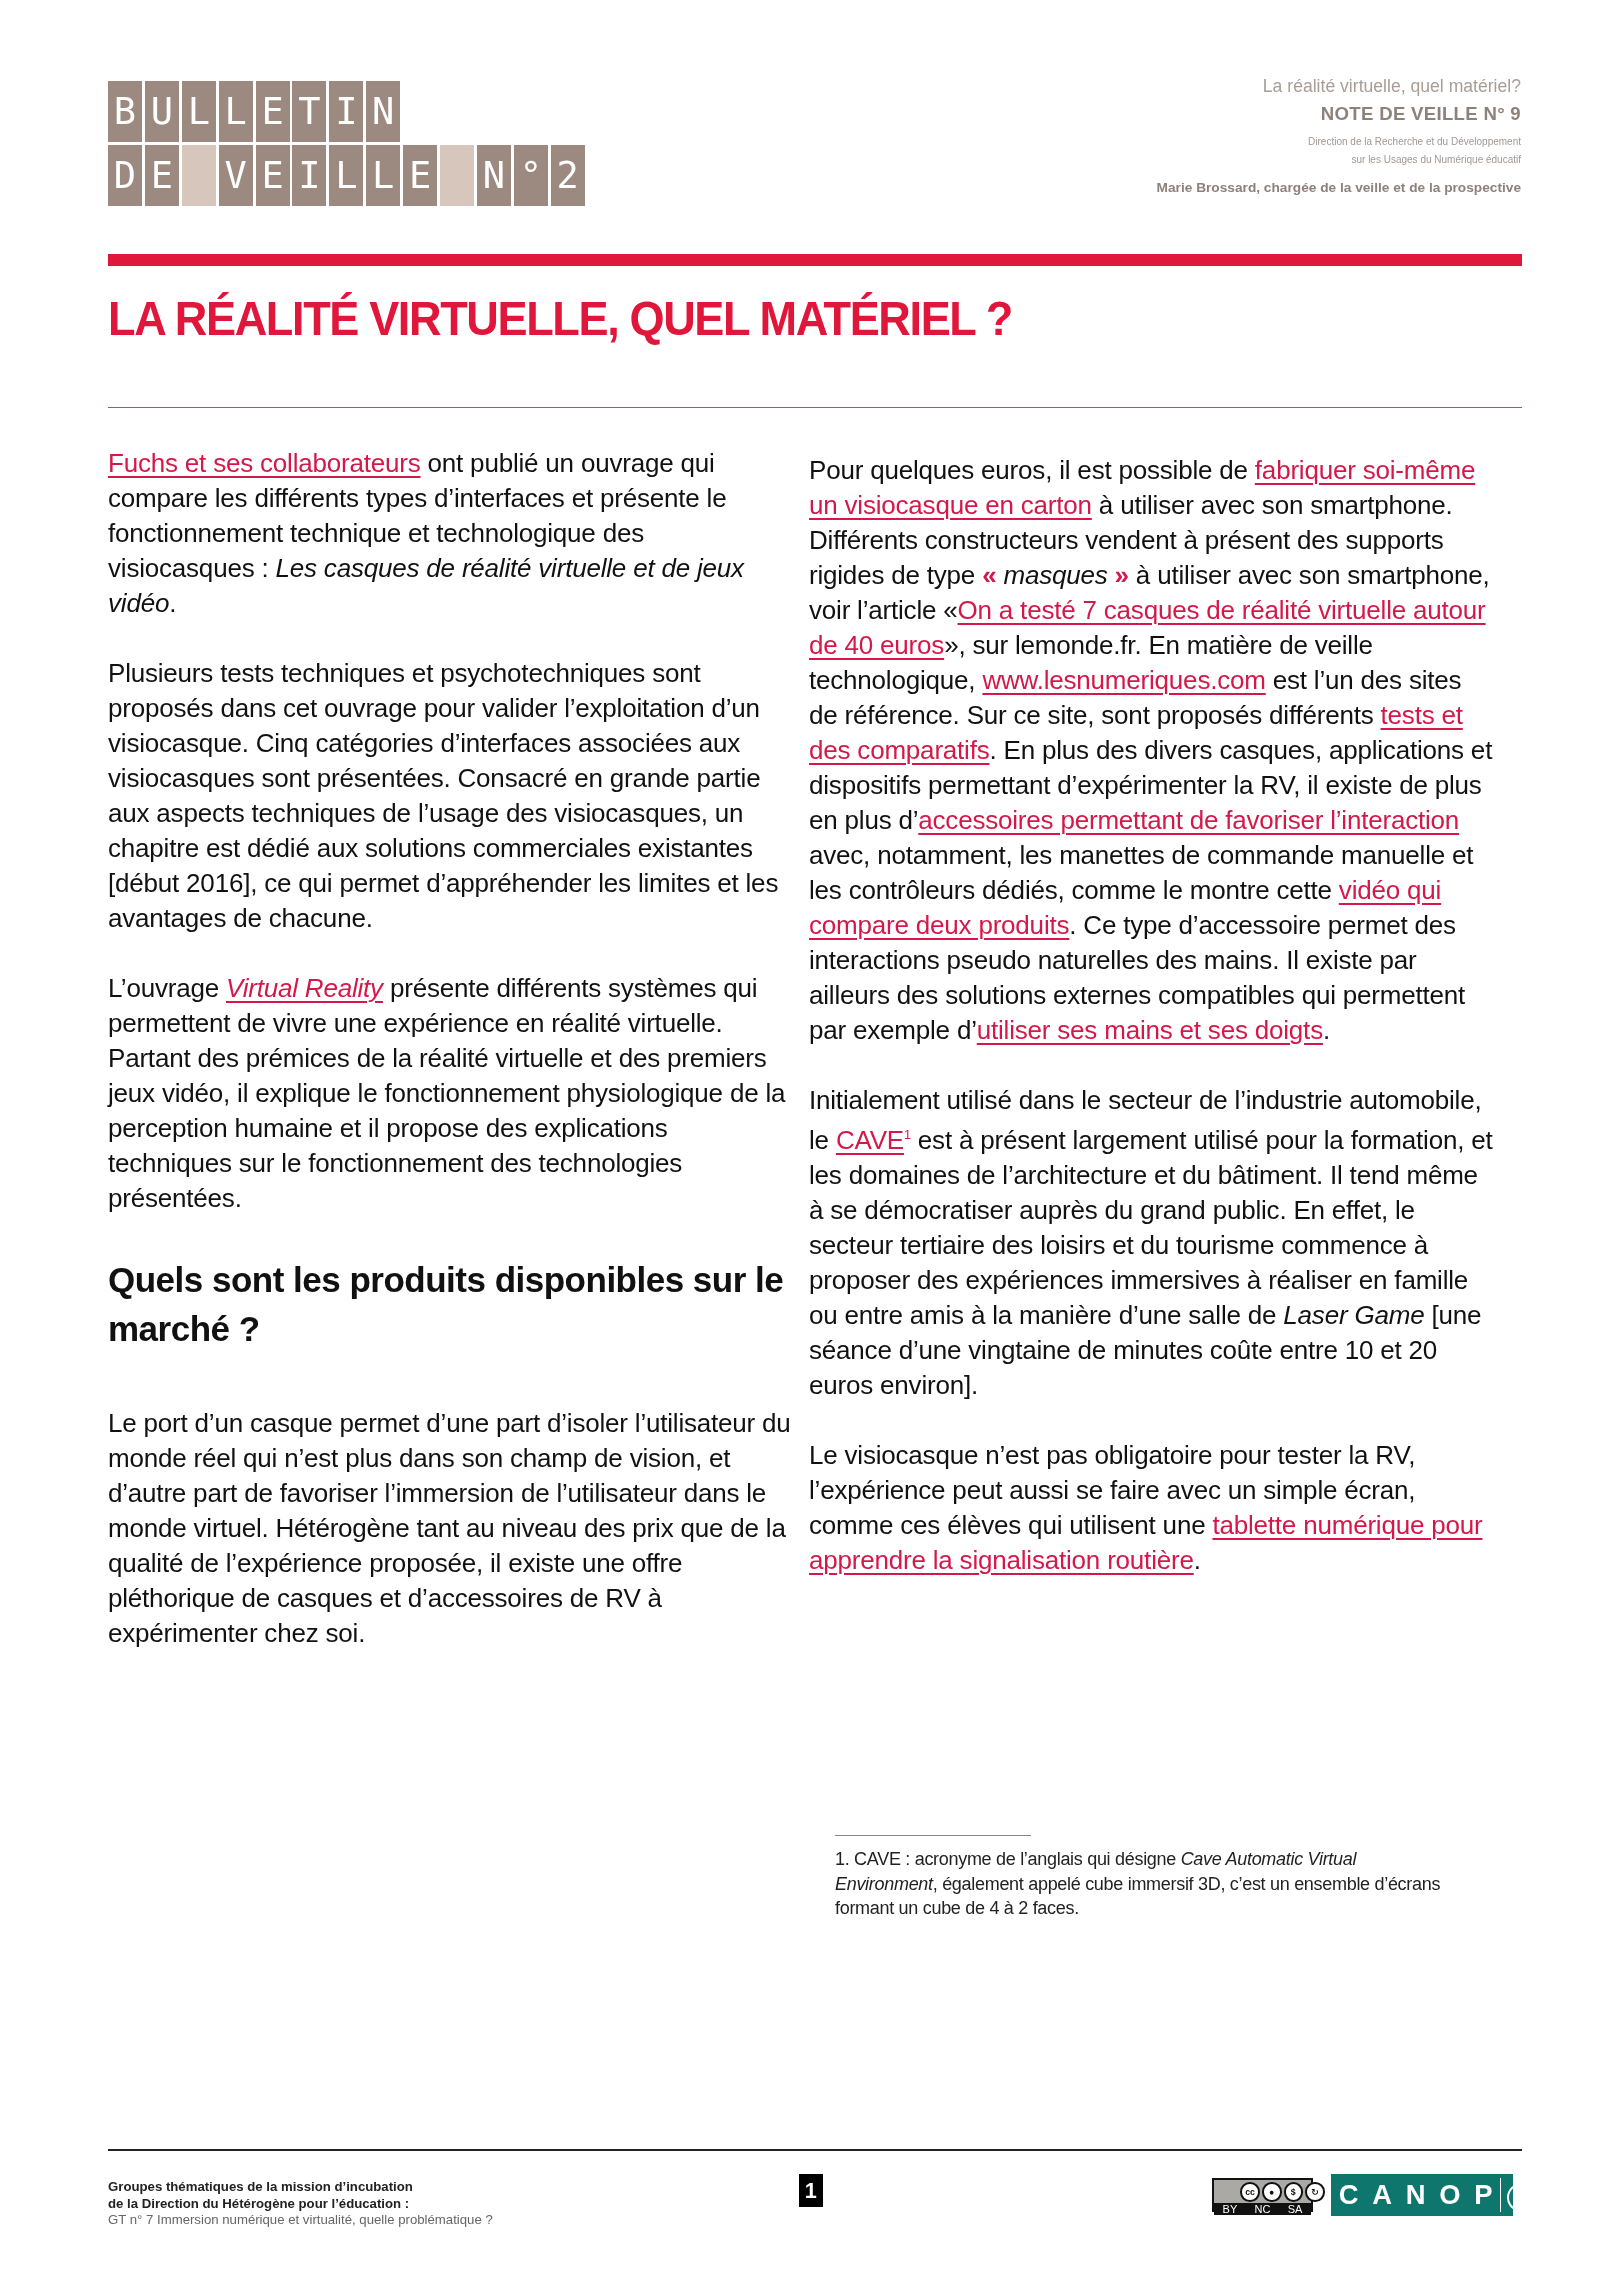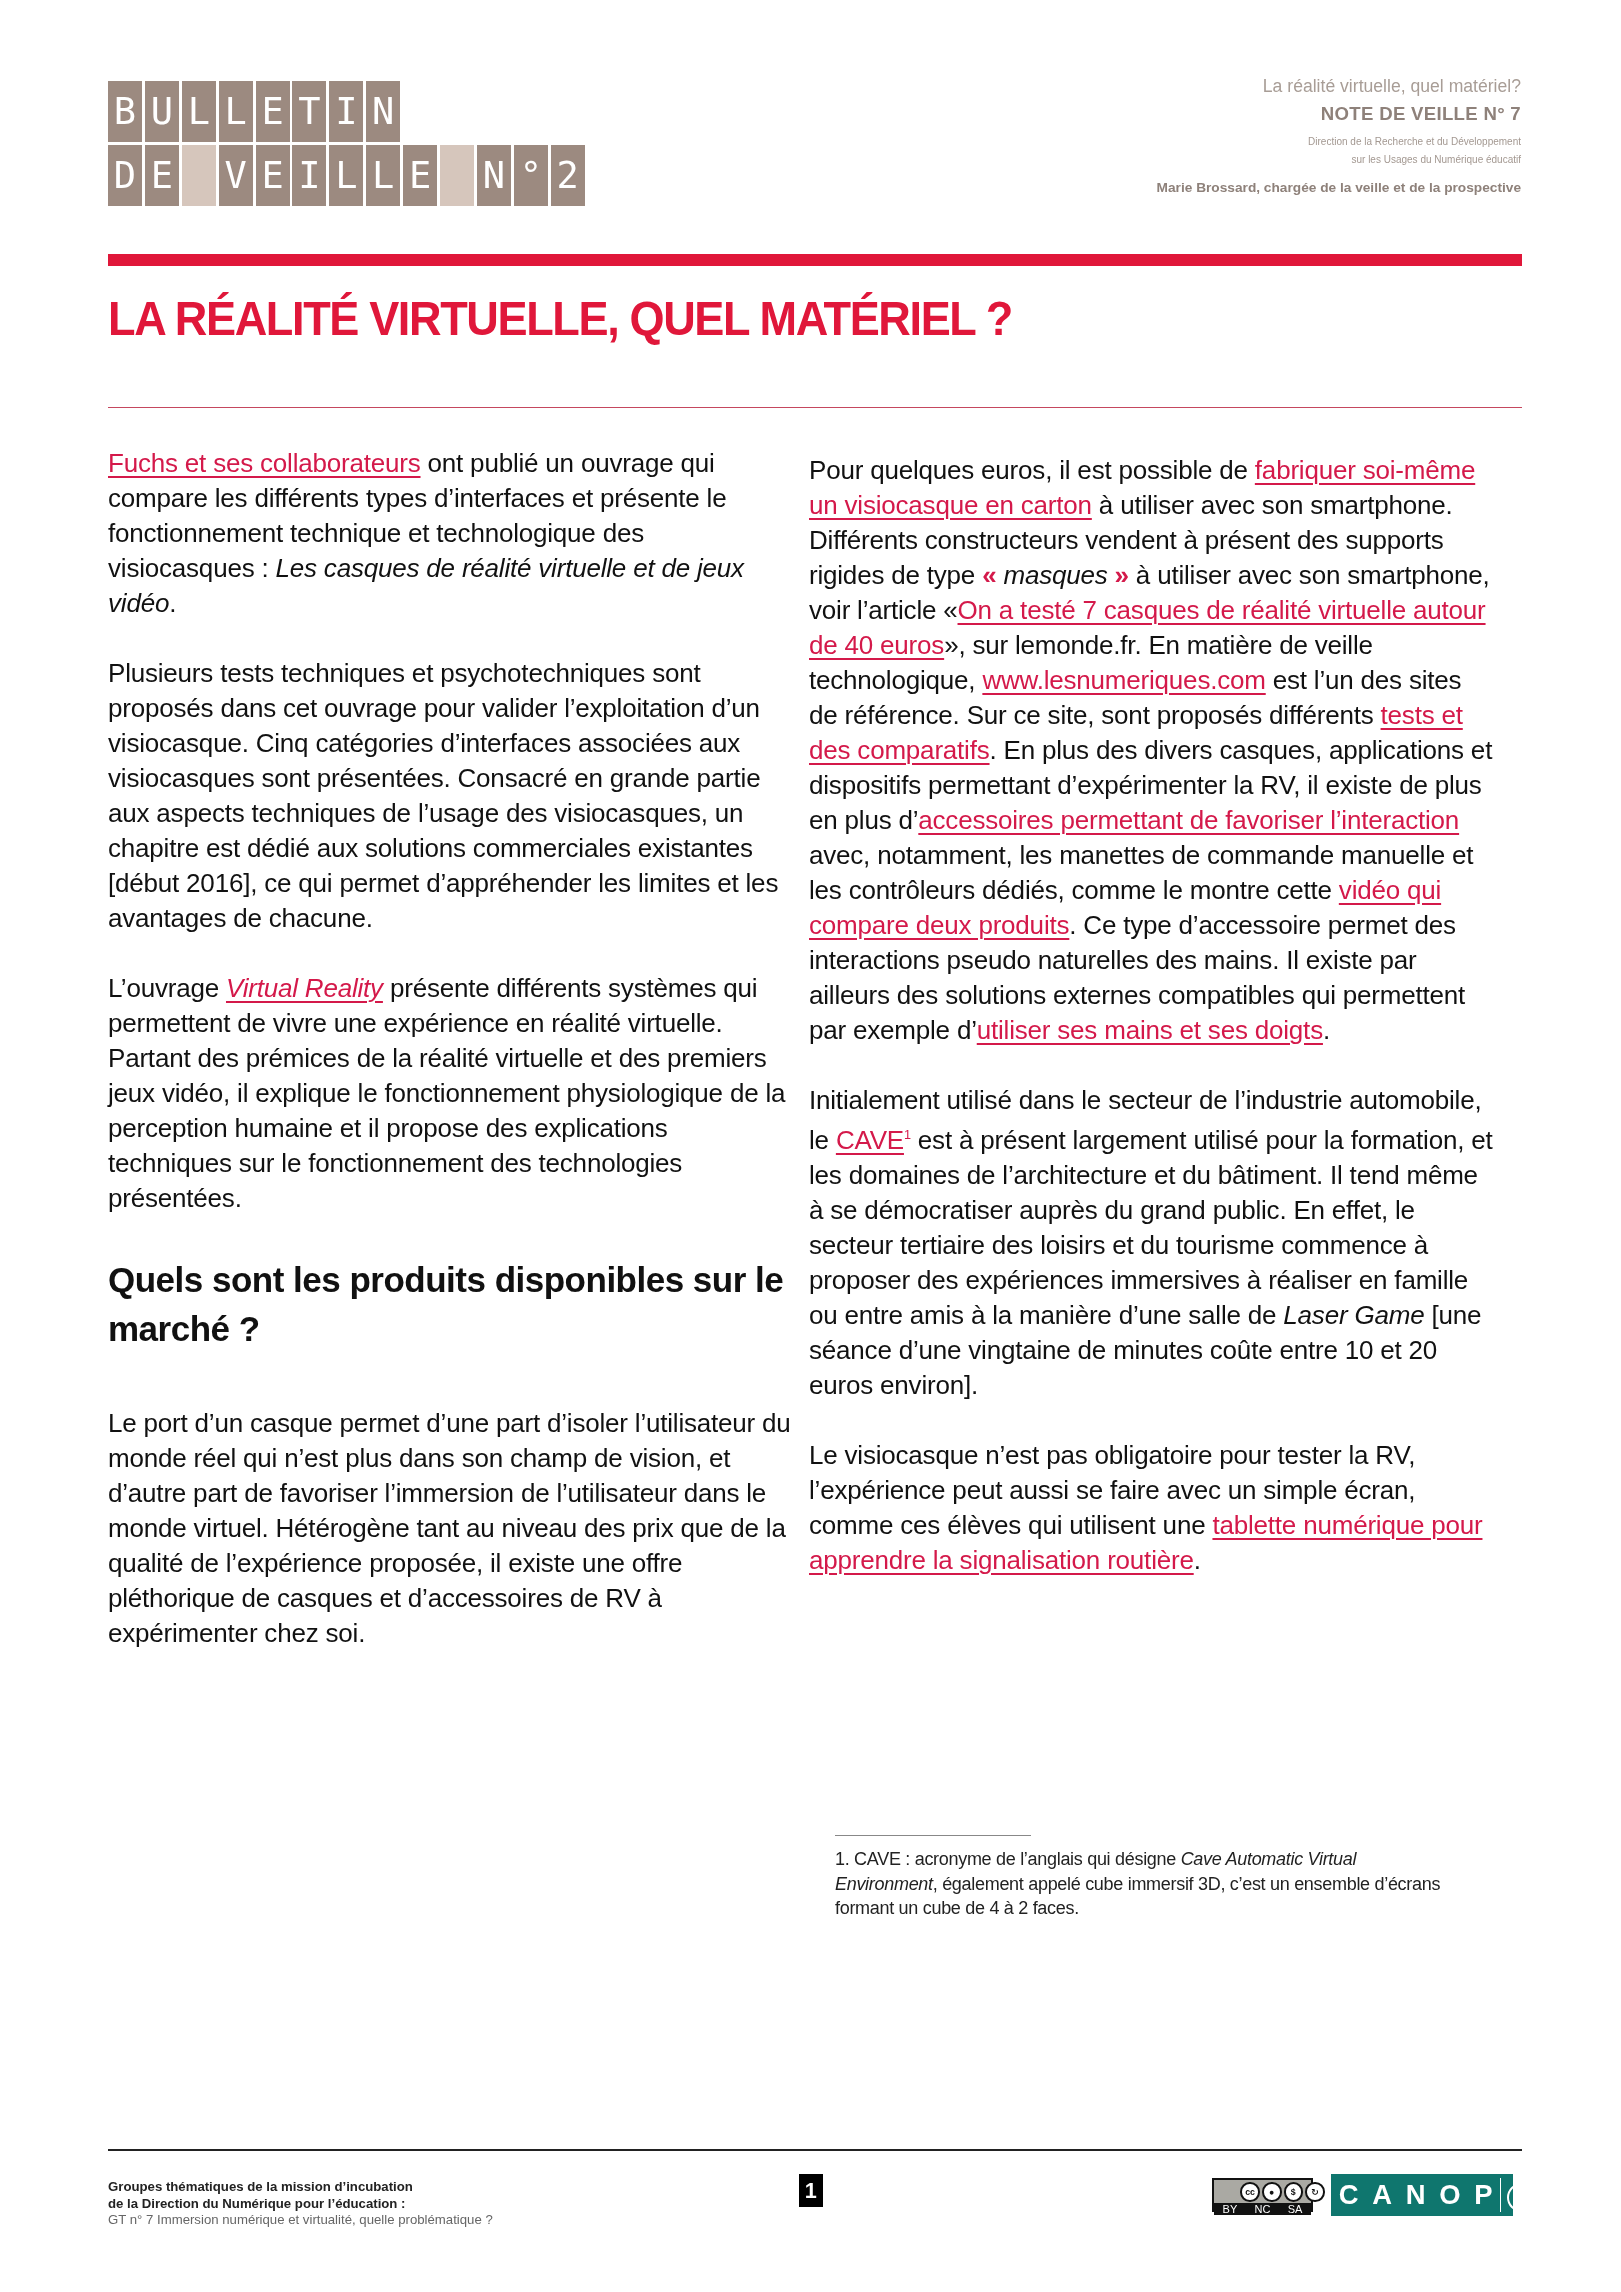--- a/index.html
+++ b/index.html
@@ -86,21 +86,21 @@
     <div class="logo-cell">E</div>
     <div class="logo-cell blank"></div>
     <div class="logo-cell">N</div>
     <div class="logo-cell">°</div>
     <div class="logo-cell">2</div>
   </div>
 </div>
 
 <div class="header-right">
   <div class="hr-title">La réalité virtuelle, quel matériel?</div>
-  <div class="hr-note">NOTE DE VEILLE N° 7</div>
+  <div class="hr-note">NOTE DE VEILLE N° 9</div>
   <div class="hr-dir">
     <div>Direction de la Recherche et du Développement</div>
     <div>sur les Usages du Numérique éducatif</div>
   </div>
   <div class="hr-author">Marie Brossard, chargée de la veille et de la prospective</div>
 </div>
 
 <div class="red-bar"></div>
 <h1 class="main-title" style="margin:0;">LA RÉALITÉ VIRTUELLE, QUEL MATÉRIEL ?</h1>
 <div class="thin-rule"></div>
@@ -118,21 +118,21 @@
   <p><span>Initialement utilisé dans le secteur de l’industrie automobile, le </span><a class="lnk" href="#">CAVE</a><sup>1</sup><span> est à présent largement utilisé pour la formation, et les domaines de l’architecture et du bâtiment. Il tend même à se démocratiser auprès du grand public. En effet, le secteur tertiaire des loisirs et du tourisme commence à proposer des expériences immersives à réaliser en famille ou entre amis à la manière d’une salle de </span><i>Laser Game</i><span> [une séance d’une vingtaine de minutes coûte entre 10 et 20 euros environ].</span></p>
   <p><span>Le visiocasque n’est pas obligatoire pour tester la RV, l’expérience peut aussi se faire avec un simple écran, comme ces élèves qui utilisent une </span><a class="lnk" href="#">tablette numérique pour apprendre la signalisation routière</a><span>.</span></p>
 </div>
 
 <div class="fn-rule"></div>
 <div class="footnote"><span>1. CAVE : acronyme de l’anglais qui désigne </span><i>Cave Automatic Virtual Environment</i><span>, également appelé cube immersif 3D, c’est un ensemble d’écrans formant un cube de 4 à 2 faces.</span></div>
 
 <div class="foot-rule"></div>
 <div class="foot-left">
   <div class="b">Groupes thématiques de la mission d’incubation</div>
-  <div class="b">de la Direction du Numérique pour l’éducation :</div>
+  <div class="b">de la Direction du Hétérogène pour l’éducation :</div>
   <div class="l">GT n° 7 Immersion numérique et virtualité, quelle problématique ?</div>
 </div>
 <div class="page-num">1</div>
 
 <div class="cc-badge">
   <div class="cc-icons">
     <div class="cc-c">cc</div>
     <div class="cc-c">●</div>
     <div class="cc-c">$</div>
     <div class="cc-c">↻</div>

